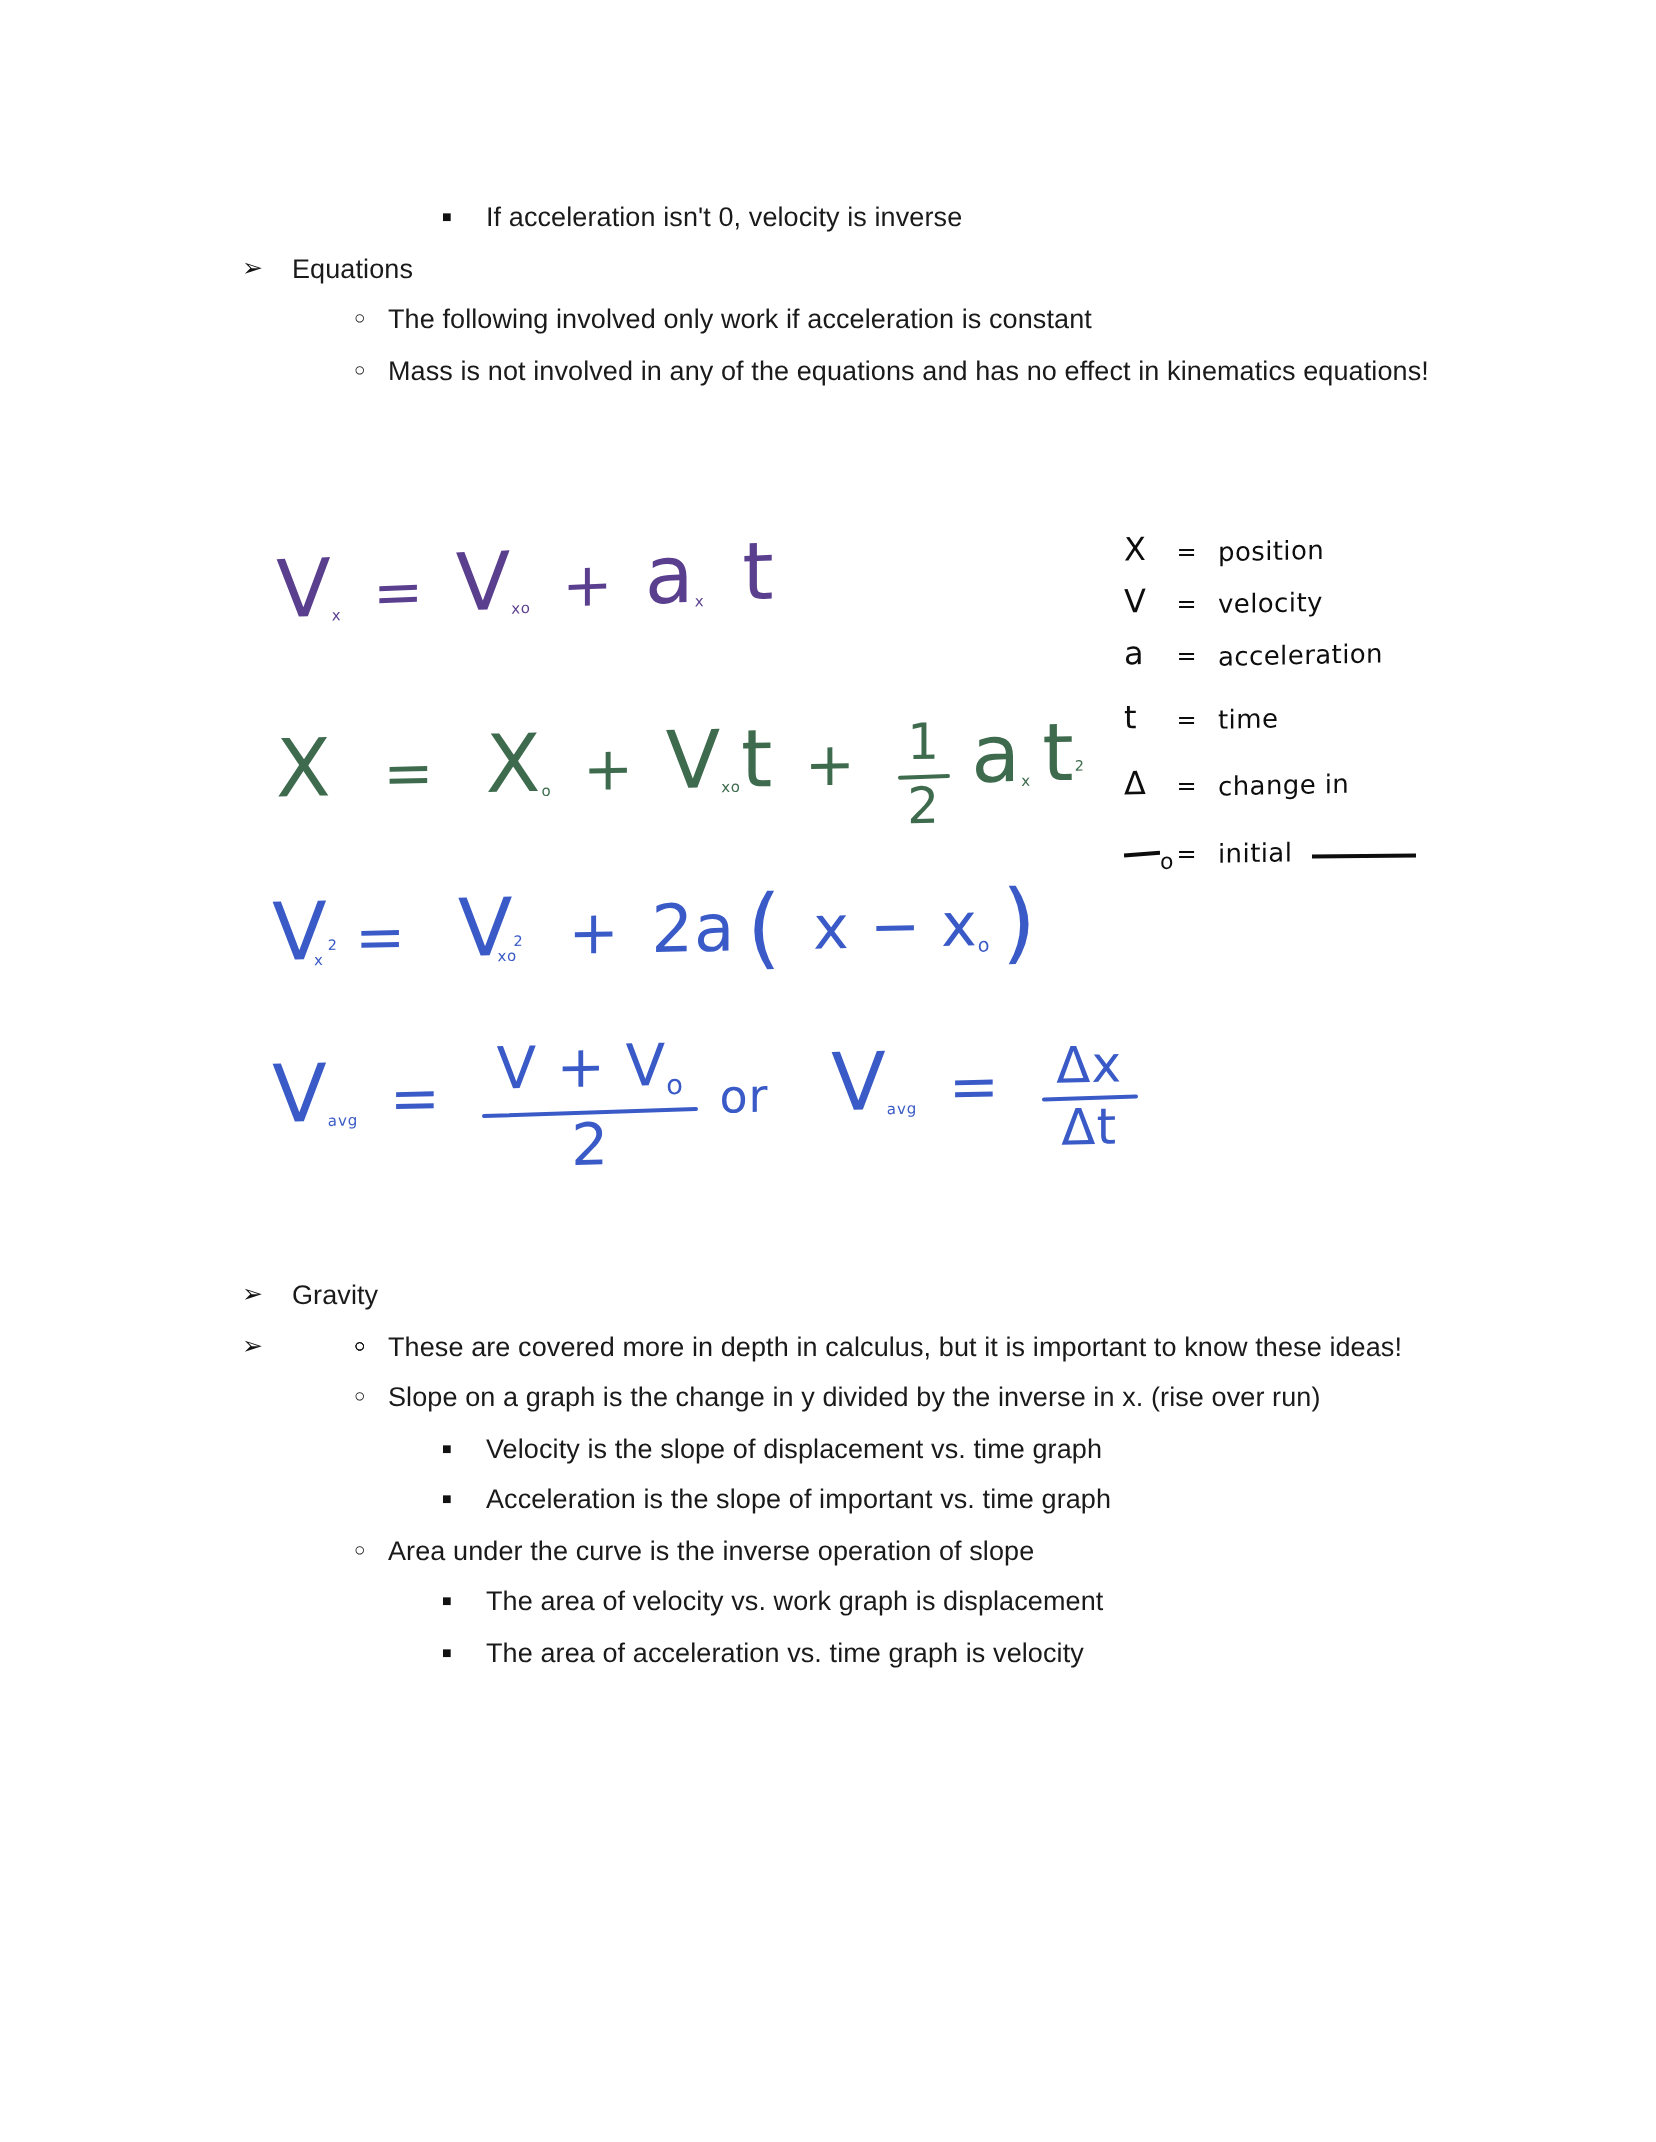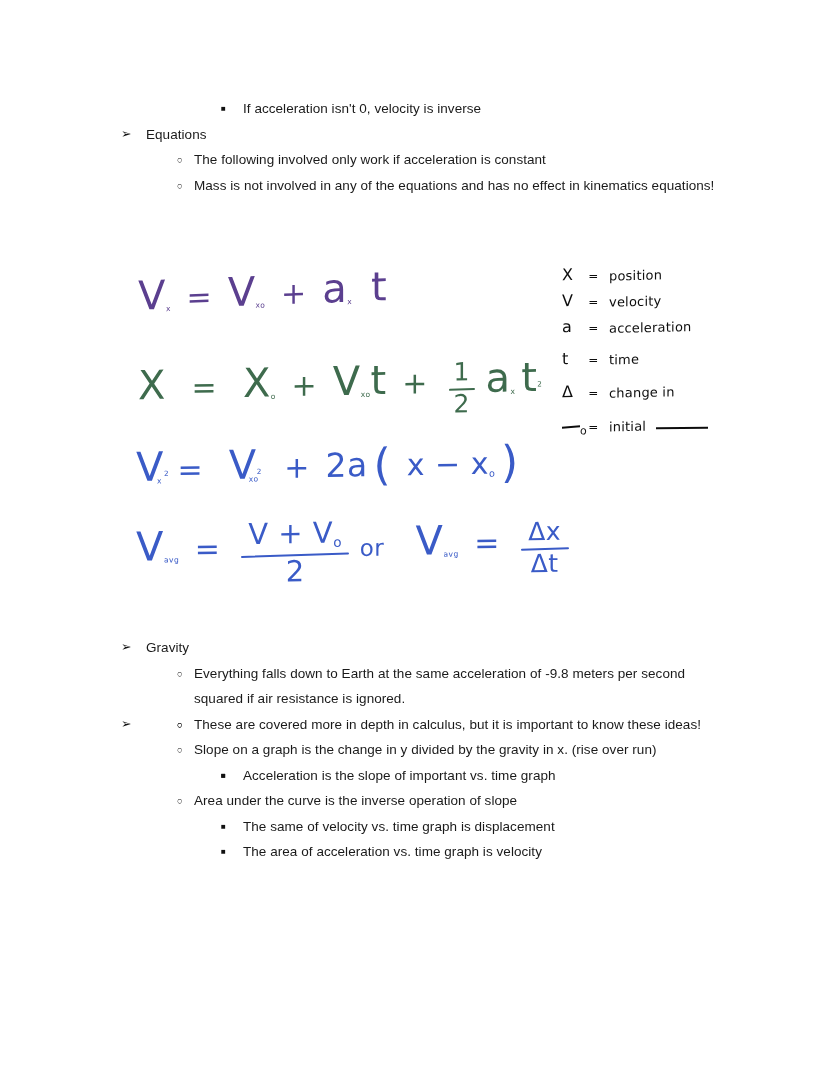--- a/index.html
+++ b/index.html
@@ -286,58 +286,58 @@
 
   <div class="outline" style="top:635px;">
 
     <div class="bullet-row lvl1">
       <span class="marker">➢</span>
       <span class="btext">Gravity</span>
     </div>
 
     <div class="bullet-row lvl2">
       <span class="marker">○</span>
-      <span class="btext">Everything falls down to Earth at the same acceleration of -9.8 meters per second squared if air resistance is ignored.</span>
     </div>
 
     <div class="bullet-row lvl2">
       <span class="marker">○</span>
     </div>
 
     <div class="bullet-row lvl1">
       <span class="marker">➢</span>
     </div>
 
     <div class="bullet-row lvl2">
       <span class="marker">○</span>
       <span class="btext">These are covered more in depth in calculus, but it is important to know these ideas!</span>
     </div>
 
     <div class="bullet-row lvl2">
       <span class="marker">○</span>
-      <span class="btext">Slope on a graph is the change in y divided by the gravity in x. (rise over run)</span>
-    </div>
-
-    <div class="bullet-row lvl3">
-      <span class="marker">■</span>
+      <span class="btext">Slope on a graph is the change in y divided by the inverse in x. (rise over run)</span>
+    </div>
+
+    <div class="bullet-row lvl3">
+      <span class="marker">■</span>
+      <span class="btext">Velocity is the slope of displacement vs. time graph</span>
     </div>
 
     <div class="bullet-row lvl3">
       <span class="marker">■</span>
       <span class="btext">Acceleration is the slope of important vs. time graph</span>
     </div>
 
     <div class="bullet-row lvl2">
       <span class="marker">○</span>
       <span class="btext">Area under the curve is the inverse operation of slope</span>
     </div>
 
     <div class="bullet-row lvl3">
       <span class="marker">■</span>
-      <span class="btext">The same of velocity vs. time graph is displacement</span>
+      <span class="btext">The area of velocity vs. work graph is displacement</span>
     </div>
 
     <div class="bullet-row lvl3">
       <span class="marker">■</span>
       <span class="btext">The area of acceleration vs. time graph is velocity</span>
     </div>
 
   </div>
 
 </div>

